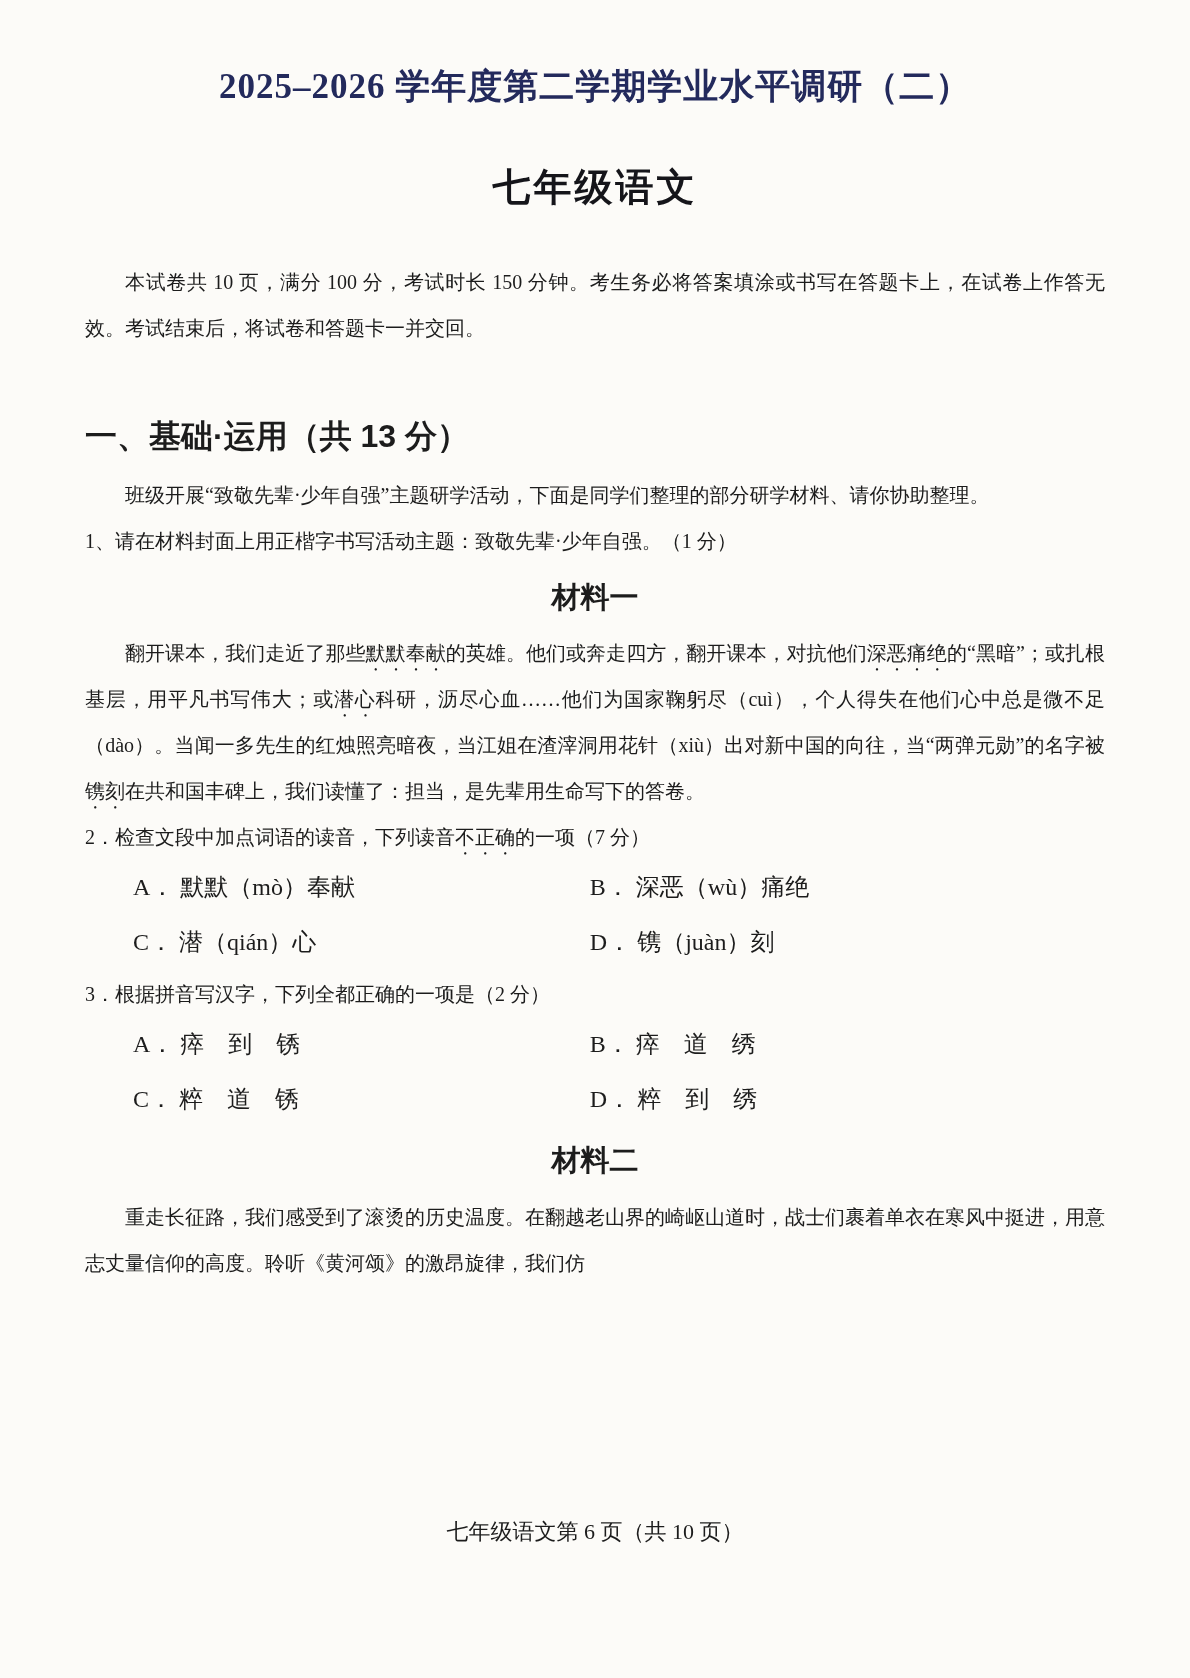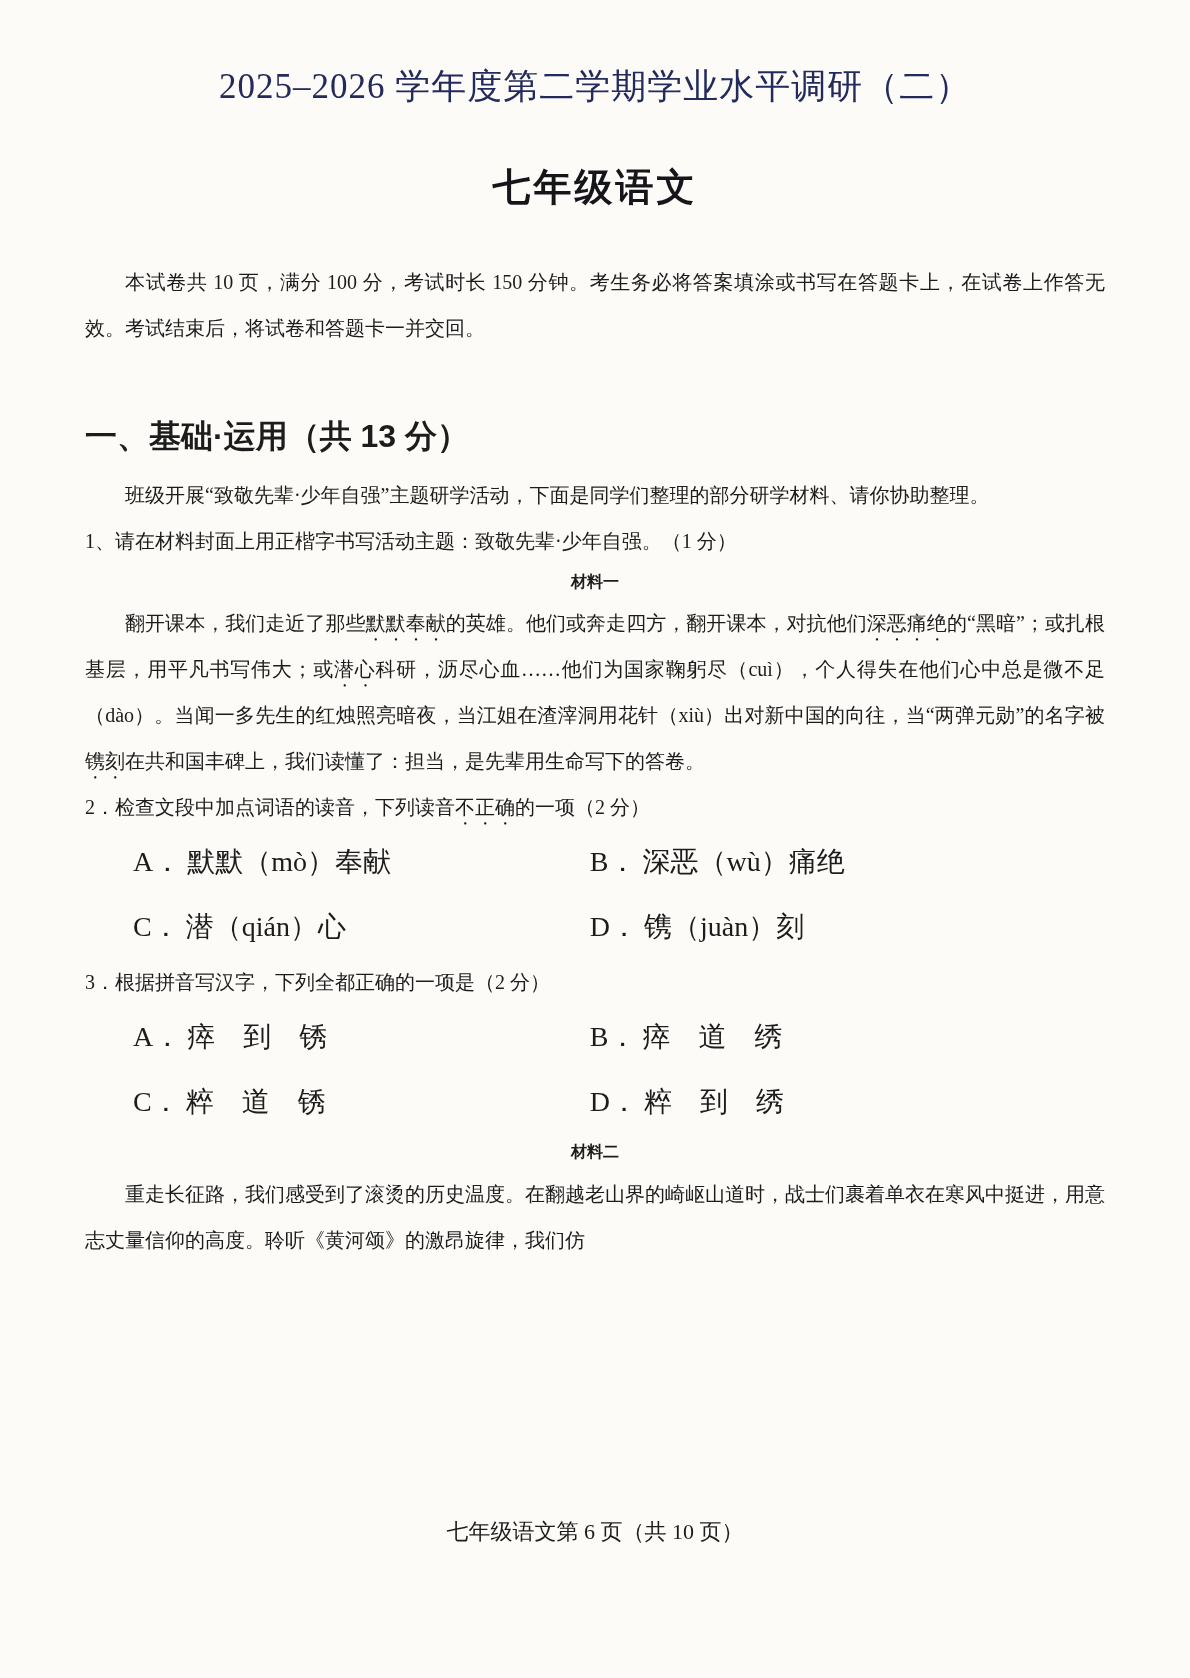--- a/index.html
+++ b/index.html
@@ -18,21 +18,21 @@
   .page{
     position:relative;
     box-sizing:border-box;
     width:1190px;height:1678px;
     padding:62px 85px 0 85px;
   }
   .exam-title{
     margin:0;
     text-align:center;
     font-family:"Liberation Serif","DejaVu Serif",serif;
-    font-weight:400;
+    font-weight:700;
     font-size:35px;
     line-height:1.4;
     color:var(--title_ink);
     letter-spacing:1px;
   }
   .subject-title{
     margin:50px 0 10px 0;
     text-align:center;
     font-family:"Liberation Sans","DejaVu Sans",sans-serif;
     font-weight:700;
@@ -52,37 +52,37 @@
   .section-heading{
     margin:50px 0 0 0;
     font-family:"Liberation Sans","DejaVu Sans",sans-serif;
     font-weight:700;
     font-size:32px;
     line-height:2.2;
   }
   .material-heading{
     font-family:"Liberation Sans","DejaVu Sans",sans-serif;
     font-weight:700;
-    font-size:16px;
+    font-size:29px;
     line-height:2.3;
     text-align:center;
     margin:0;
   }
   .em-dot{
     -webkit-text-emphasis:filled dot;
     -webkit-text-emphasis-position:under right;
     text-emphasis:filled dot;
     text-emphasis-position:under right;
     margin-top:24px;
   }
   .options-grid{
     display:grid;
     grid-template-columns:47% 53%;
     padding-left:48px;
-    font-size:28px;
+    font-size:24px;
     line-height:2.3;
   }
   .option .opt-label{ margin-right:6px; }
   .footer{
     position:absolute;
     left:0;right:0;
     bottom:130px;
     text-align:center;
     font-size:22px;
     line-height:1.4;
@@ -102,21 +102,21 @@
   <h3 class="section-heading">一、基础·运用（共 13 分）</h3>
 
   <p class="body-text indent">班级开展“致敬先辈·少年自强”主题研学活动，下面是同学们整理的部分研学材料、请你协助整理。</p>
 
   <p class="body-text">1、请在材料封面上用正楷字书写活动主题：致敬先辈·少年自强。（1 分）</p>
 
   <h4 class="material-heading">材料一</h4>
 
   <p class="body-text indent"><span>翻开课本，我们走近了那些</span><span class="em-dot">默默奉献</span><span>的英雄。他们或奔走四方，翻开课本，对抗他们</span><span class="em-dot">深恶痛绝</span><span>的“黑暗”；或扎根基层，用平凡书写伟大；或</span><span class="em-dot">潜心</span><span>科研，沥尽心血……他们为国家鞠躬尽（cuì），个人得失在他们心中总是微不足（dào）。当闻一多先生的红烛照亮暗夜，当江姐在渣滓洞用花针（xiù）出对新中国的向往，当“两弹元勋”的名字被</span><span class="em-dot">镌刻</span><span>在共和国丰碑上，我们读懂了：担当，是先辈用生命写下的答卷。</span></p>
 
-  <p class="body-text"><span>2．检查文段中加点词语的读音，下列读音</span><span class="em-dot">不正确</span><span>的一项（2 分）</span></p>
+  <p class="body-text"><span>2．检查文段中加点词语的读音，下列读音</span><span class="em-dot">不正确</span><span>的一项（7 分）</span></p>
 
   <div class="options-grid">
     <span class="option">
       <span class="opt-label">A．</span><span>默默（mò）奉献</span>
     </span>
     <span class="option">
       <span class="opt-label">B．</span><span>深恶（wù）痛绝</span>
     </span>
     <span class="option">
       <span class="opt-label">C．</span><span>潜（qián）心</span>

